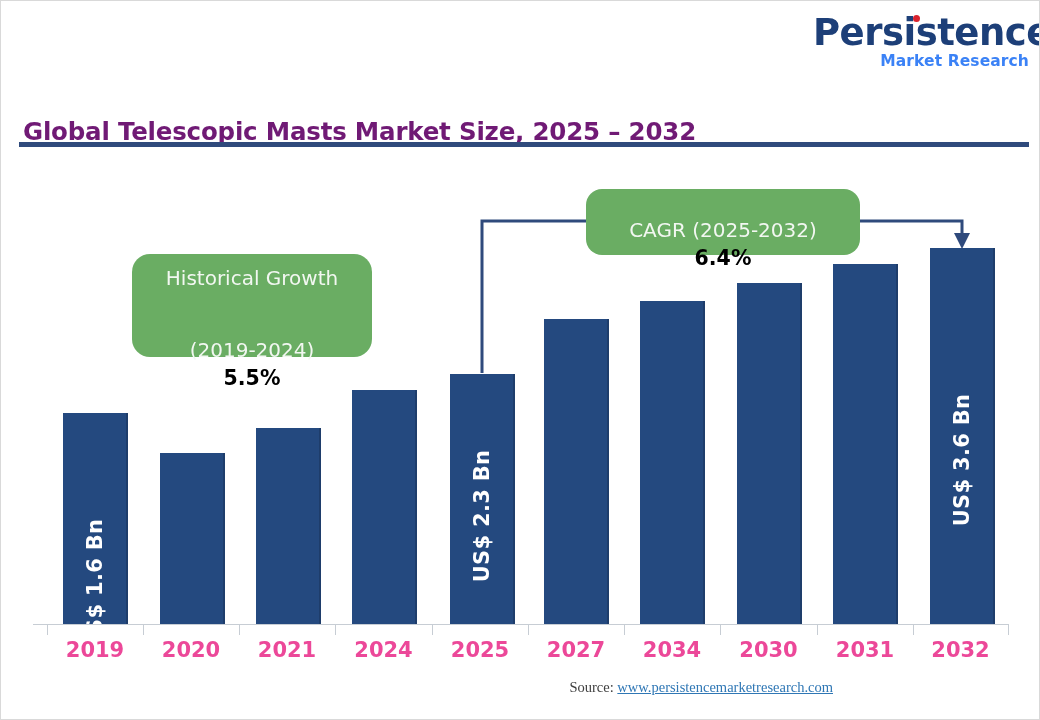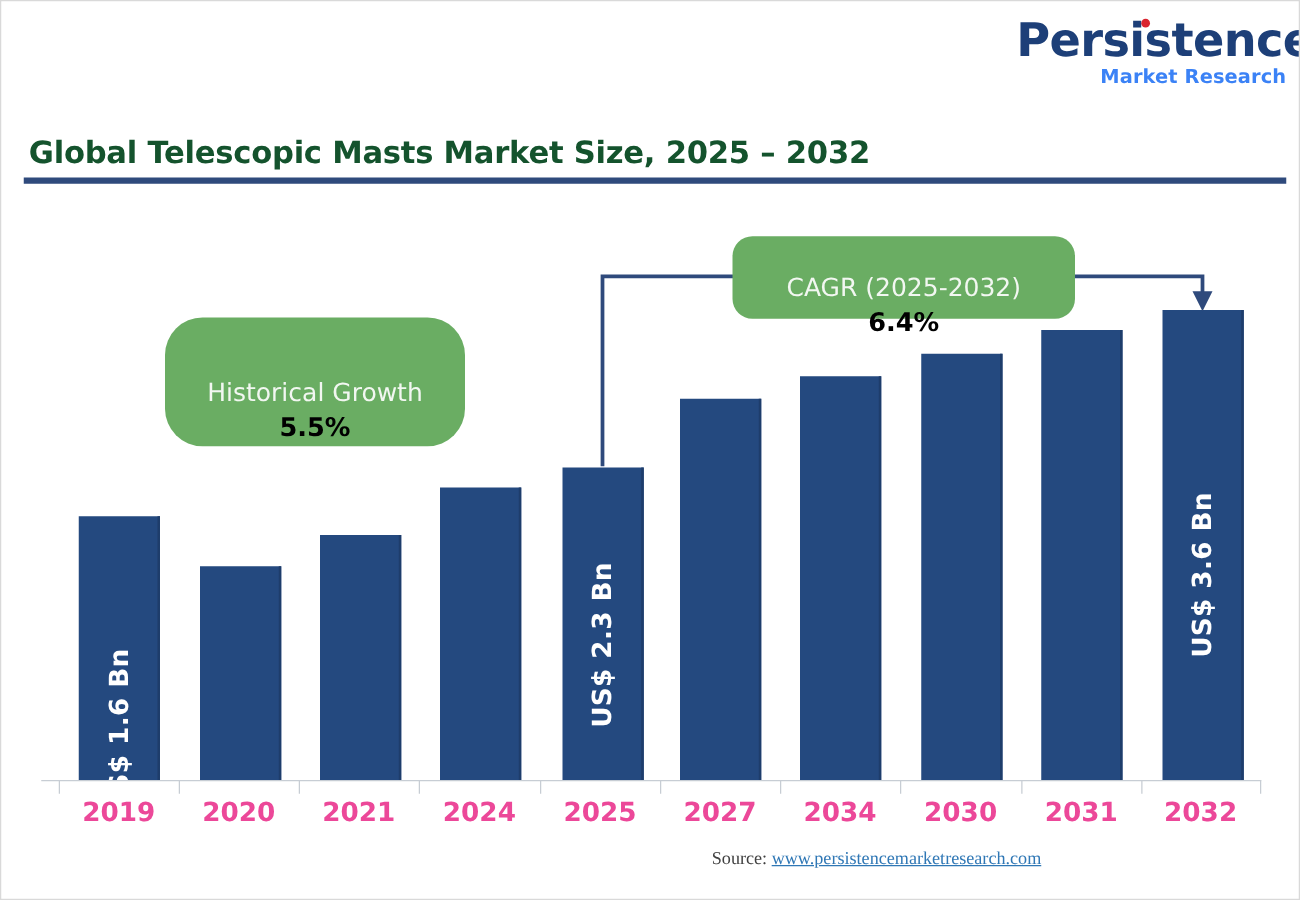--- a/index.html
+++ b/index.html
@@ -58,25 +58,25 @@
     letter-spacing: 0.1px;
     white-space: nowrap;
     display: block;
     margin-top: -1px;
   }
 
   
   #title {
     position: absolute;
     left: 22px;
-    top: 106px;
+    top: 116px;
     font-family: "DejaVu Sans", sans-serif;
     font-weight: bold;
     font-size: 24.5px;
-    color: #14532d;
+    color: #701a75;
     letter-spacing: -0.2px;
     white-space: nowrap;
   }
   #title-rule {
     position: absolute;
     left: 18px;
     top: 141px;
     width: 1010px;
     height: 5px;
     background: #2f4a7c;
@@ -130,21 +130,21 @@
     font-family: "DejaVu Sans", sans-serif;
     font-weight: bold;
     font-size: 21px;
     color: #ec4899;
   }
 
   
   .callout {
     position: absolute;
     background: #6aad63;
-    border-radius: 30px;
+    border-radius: 18px;
     color: #ffffff;
     text-align: center;
     display: flex;
     flex-direction: column;
     justify-content: center;
     align-items: center;
     font-family: "DejaVu Sans", sans-serif;
   }
   .callout .line {
     font-size: 20px;
@@ -258,20 +258,21 @@
     <div class="cat-label" style="left:816px; width:96px;">2031</div>
     <div class="cat-label" style="left:912px; width:95px;">2032</div>
 
     <svg id="connector" viewBox="0 0 1040 720">
       <path d="M 481 372 L 481 220 L 961 220 L 961 238" fill="none" stroke="#2f4a7c" stroke-width="3"></path>
       <path d="M 961 248 L 953 232 L 969 232 Z" fill="#2f4a7c"></path>
     </svg>
 
     <div class="callout" id="callout-historical">
       <div class="line">Historical Growth</div>
+      <div class="line">(2019-2024)</div>
       <div class="value">5.5%</div>
     </div>
 
     <div class="callout" id="callout-cagr">
       <div class="line">CAGR (2025-2032)</div>
       <div class="value">6.4%</div>
     </div>
 
   </div>
 

